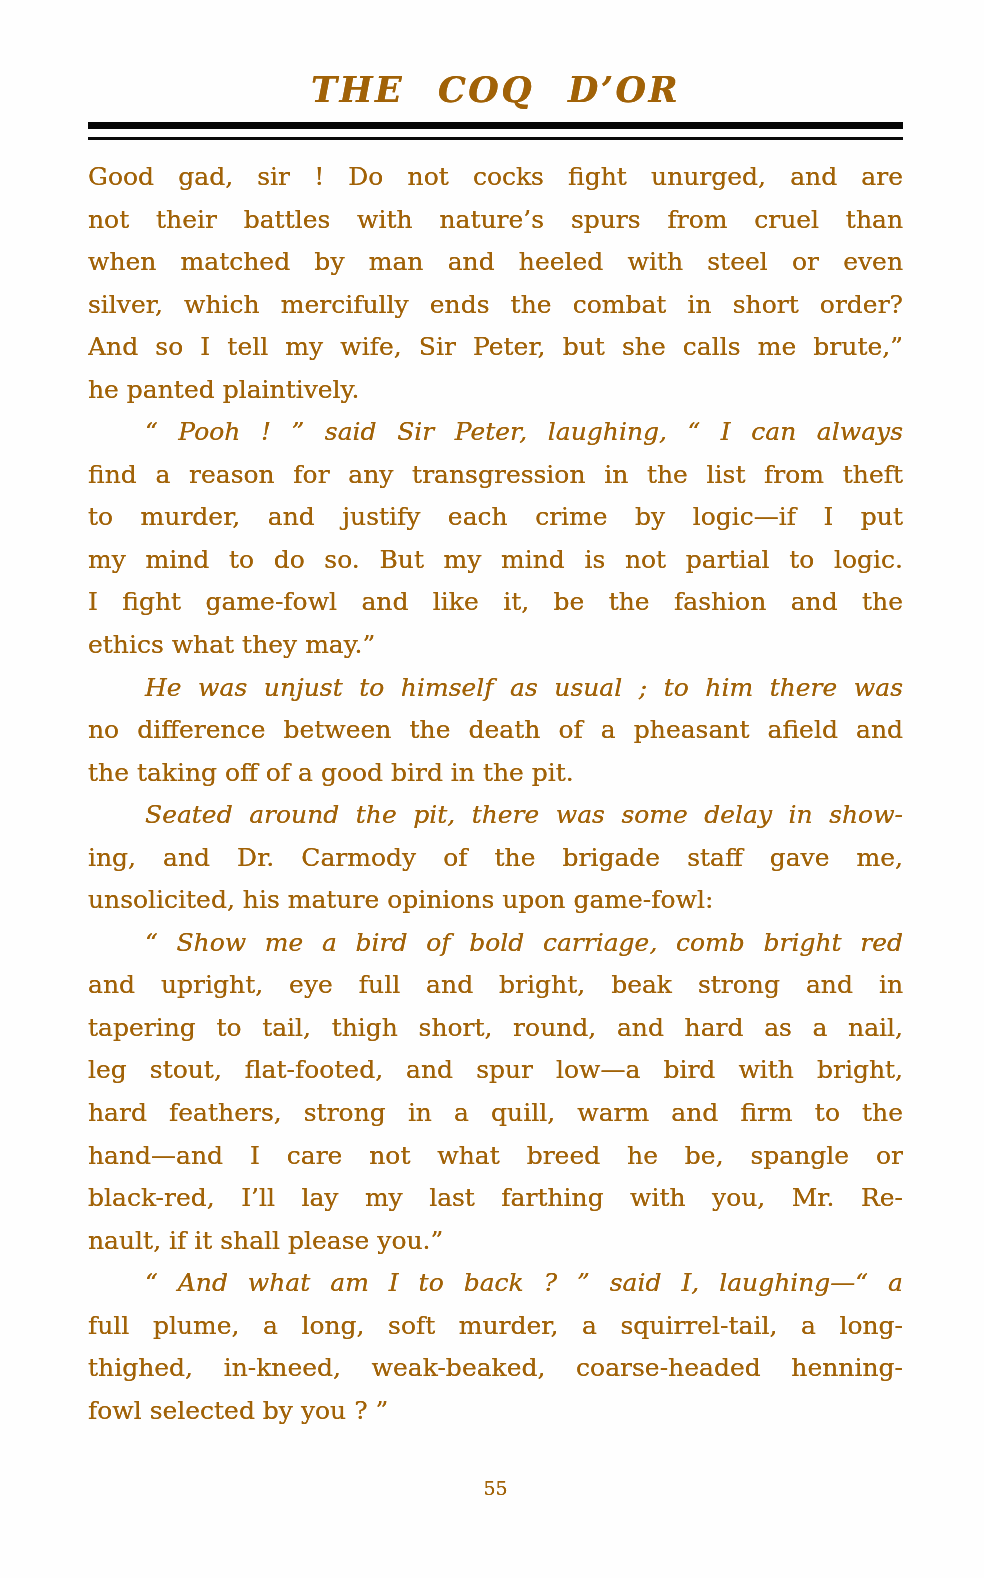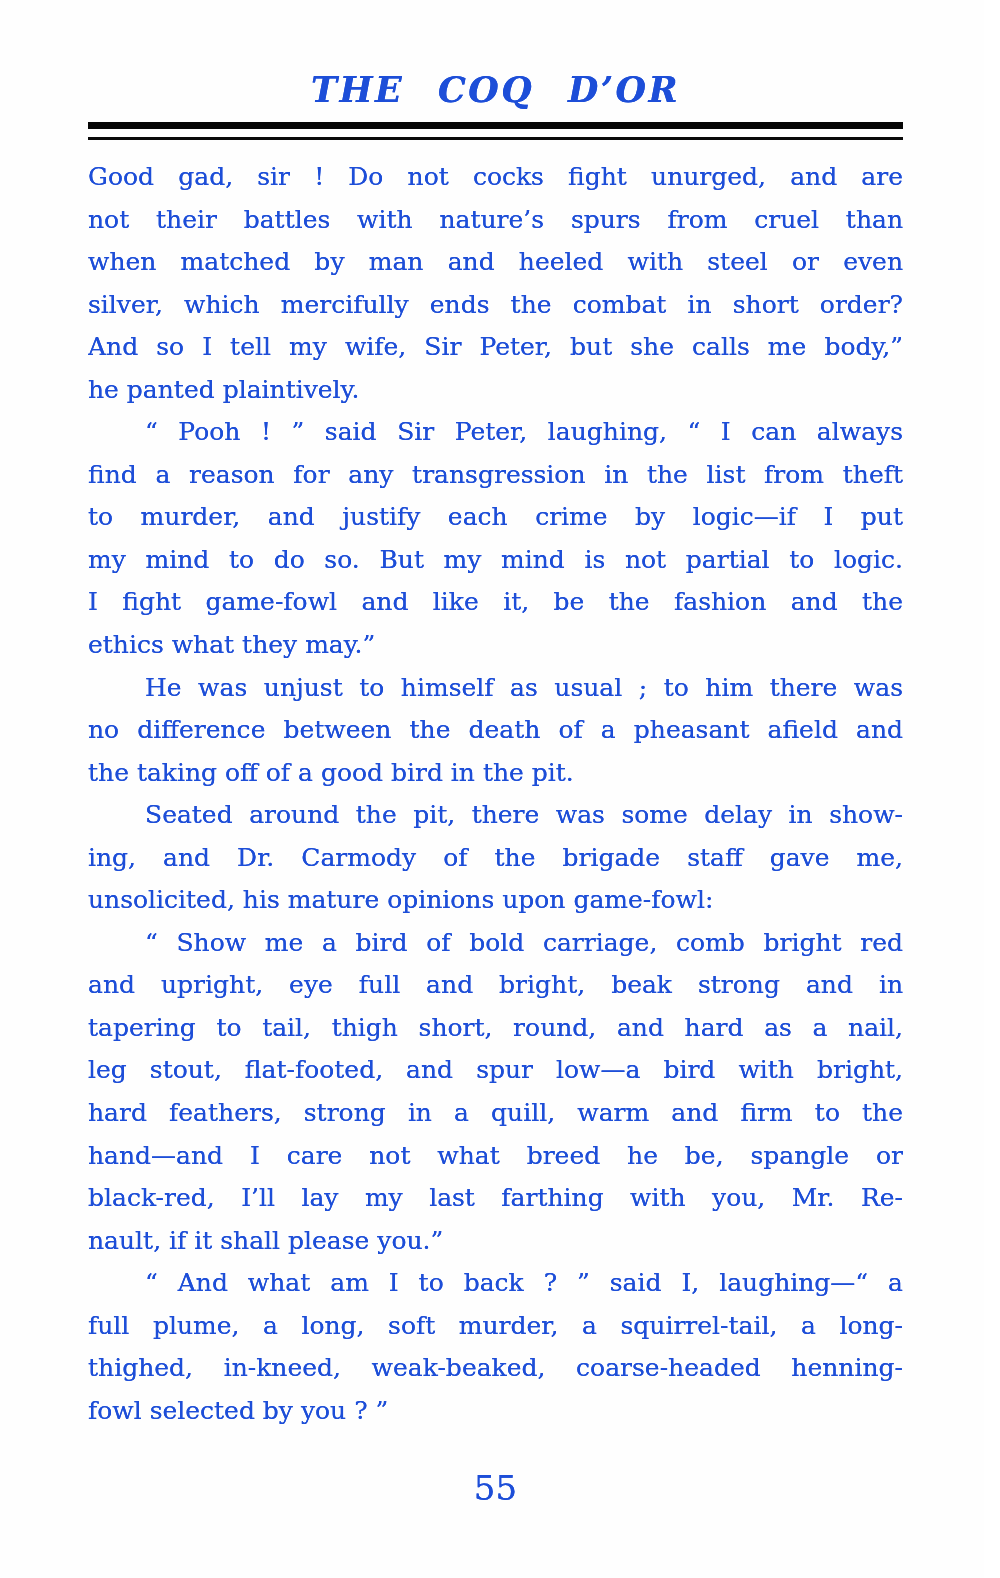--- a/index.html
+++ b/index.html
@@ -7,21 +7,21 @@
     padding: 0;
     background: #ffffff;
   }
   .page {
     position: relative;
     width: 984px;
     height: 1578px;
     background: #fefefe;
     overflow: hidden;
     font-family: "DejaVu Serif", serif;
-    color: #1d4ed8;
+    color: #a16207;
   }
   .running-head {
     position: absolute;
     left: 88px;
     top: 70px;
     width: 815px;
     text-align: center;
     font-family: "DejaVu Serif", serif;
     font-style: italic;
     font-weight: bold;
@@ -63,45 +63,46 @@
     text-justify: inter-word;
     white-space: normal;
     overflow: hidden;
     height: 42.55px;
   }
   .line.last {
     text-align-last: left;
   }
   .line.indent {
     padding-left: 57px;
+    font-style: italic;
   }
   .folio {
     position: absolute;
     left: 88px;
     top: 1468px;
     width: 815px;
     text-align: center;
-    font-size: 34px;
+    font-size: 19px;
     line-height: 40px;
     text-shadow: 0 0 0.55px currentColor;
   }
 </style>
 </head>
 <body>
 
 <div class="page">
   <div class="running-head">THE COQ D’OR</div>
   <div class="rule-thick"></div>
   <div class="rule-thin"></div>
   <div class="page-body" id="body-text">
       <div class="line">Good gad, sir !  Do not cocks fight unurged, and are</div>
       <div class="line">not their battles with nature’s spurs from cruel than</div>
       <div class="line">when matched by man and heeled with steel or even</div>
       <div class="line">silver, which mercifully ends the combat in short order?</div>
-      <div class="line">And so I tell my wife, Sir Peter, but she calls me body,”</div>
+      <div class="line">And so I tell my wife, Sir Peter, but she calls me brute,”</div>
       <div class="line last">he panted plaintively.</div>
       <div class="line indent">“ Pooh ! ” said Sir Peter, laughing, “ I can always</div>
       <div class="line">find a reason for any transgression in the list from theft</div>
       <div class="line">to murder, and justify each crime by logic—if I put</div>
       <div class="line">my mind to do so.  But my mind is not partial to logic.</div>
       <div class="line">I fight game-fowl and like it, be the fashion and the</div>
       <div class="line last">ethics what they may.”</div>
       <div class="line indent">He was unjust to himself as usual ; to him there was</div>
       <div class="line">no difference between the death of a pheasant afield and</div>
       <div class="line last">the taking off of a good bird in the pit.</div>

